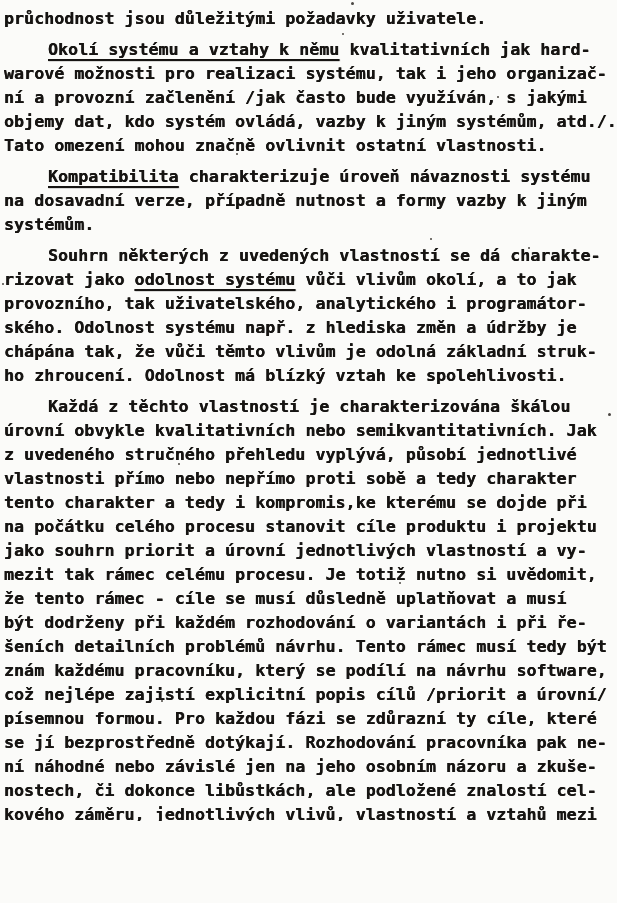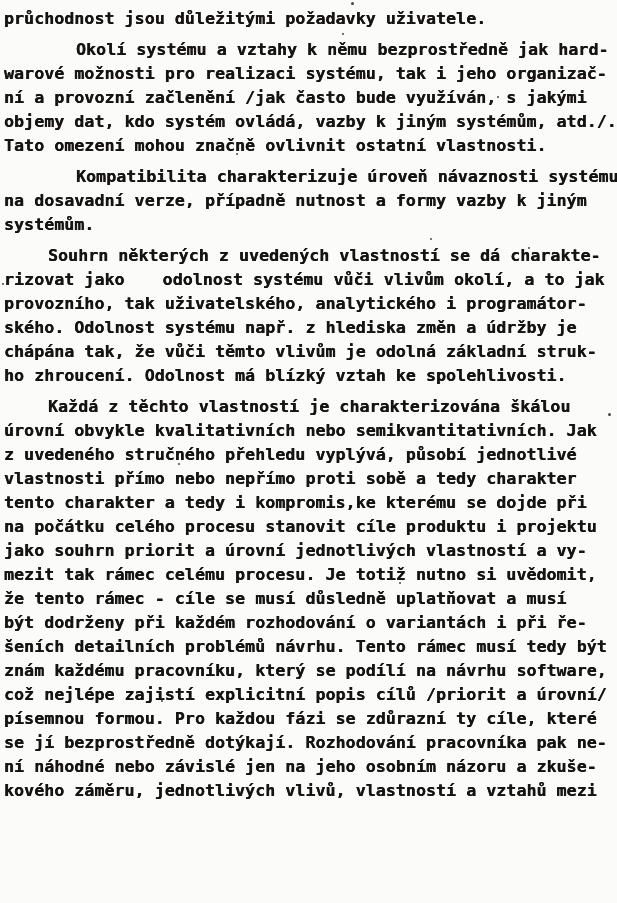--- a/index.html
+++ b/index.html
@@ -34,41 +34,41 @@
     height: 24px;
     font-weight: 700;
     white-space: pre;
     letter-spacing: 0;
     text-shadow: 0 0 0.6px rgba(10, 8, 6, 0.85), 0.4px 0.4px 0 rgba(10, 8, 6, 0.35);
   }
   .line.first {
     padding-left: 44px;
   }
   .underline {
+    text-decoration: underline;
     text-decoration-thickness: 2px;
     text-underline-offset: 3.5px;
-    margin-left: 28px;
   }
   .speck {
     position: absolute;
     background: #2a2622;
     border-radius: 50%;
     opacity: 0.85;
   }
 </style>
 </head>
 <body>
 
 <div class="page">
   <div>
       <div class="paragraph">
         <div class="line"><span>průchodnost jsou důležitými požadavky uživatele.</span></div>
       </div>
       <div class="paragraph">
-        <div class="line first"><span class="underline">Okolí systému a vztahy k němu</span><span> bezprostředně jak hard-</span></div>
+        <div class="line first"><span class="underline">Okolí systému a vztahy k němu</span><span> kvalitativních jak hard-</span></div>
         <div class="line"><span>warové možnosti pro realizaci systému, tak i jeho organizač-</span></div>
         <div class="line"><span>ní a provozní začlenění /jak často bude využíván, s jakými</span></div>
         <div class="line"><span>objemy dat, kdo systém ovládá, vazby k jiným systémům, atd./.</span></div>
         <div class="line"><span>Tato omezení mohou značně ovlivnit ostatní vlastnosti.</span></div>
       </div>
       <div class="paragraph">
         <div class="line first"><span class="underline">Kompatibilita</span><span> charakterizuje úroveň návaznosti systému</span></div>
         <div class="line"><span>na dosavadní verze, případně nutnost a formy vazby k jiným</span></div>
         <div class="line"><span>systémům.</span></div>
       </div>
@@ -90,20 +90,21 @@
         <div class="line"><span>jako souhrn priorit a úrovní jednotlivých vlastností a vy-</span></div>
         <div class="line"><span>mezit tak rámec celému procesu. Je totiž nutno si uvědomit,</span></div>
         <div class="line"><span>že tento rámec - cíle se musí důsledně uplatňovat a musí</span></div>
         <div class="line"><span>být dodrženy při každém rozhodování o variantách i při ře-</span></div>
         <div class="line"><span>šeních detailních problémů návrhu. Tento rámec musí tedy být</span></div>
         <div class="line"><span>znám každému pracovníku, který se podílí na návrhu software,</span></div>
         <div class="line"><span>což nejlépe zajistí explicitní popis cílů /priorit a úrovní/</span></div>
         <div class="line"><span>písemnou formou. Pro každou fázi se zdůrazní ty cíle, které</span></div>
         <div class="line"><span>se jí bezprostředně dotýkají. Rozhodování pracovníka pak ne-</span></div>
         <div class="line"><span>ní náhodné nebo závislé jen na jeho osobním názoru a zkuše-</span></div>
+        <div class="line"><span>nostech, či dokonce libůstkách, ale podložené znalostí cel-</span></div>
         <div class="line"><span>kového záměru, jednotlivých vlivů, vlastností a vztahů mezi</span></div>
       </div>
     </div>
   <div>
       <div class="speck" style="left: 351px; top: 2px; width: 3px; height: 3px;"></div>
       <div class="speck" style="left: 342px; top: 33px; width: 2px; height: 2px;"></div>
       <div class="speck" style="left: 497px; top: 96px; width: 2px; height: 2px;"></div>
       <div class="speck" style="left: 236px; top: 153px; width: 2px; height: 2px;"></div>
       <div class="speck" style="left: 2px; top: 283px; width: 2px; height: 2px;"></div>
       <div class="speck" style="left: 430px; top: 238px; width: 2px; height: 2px;"></div>

